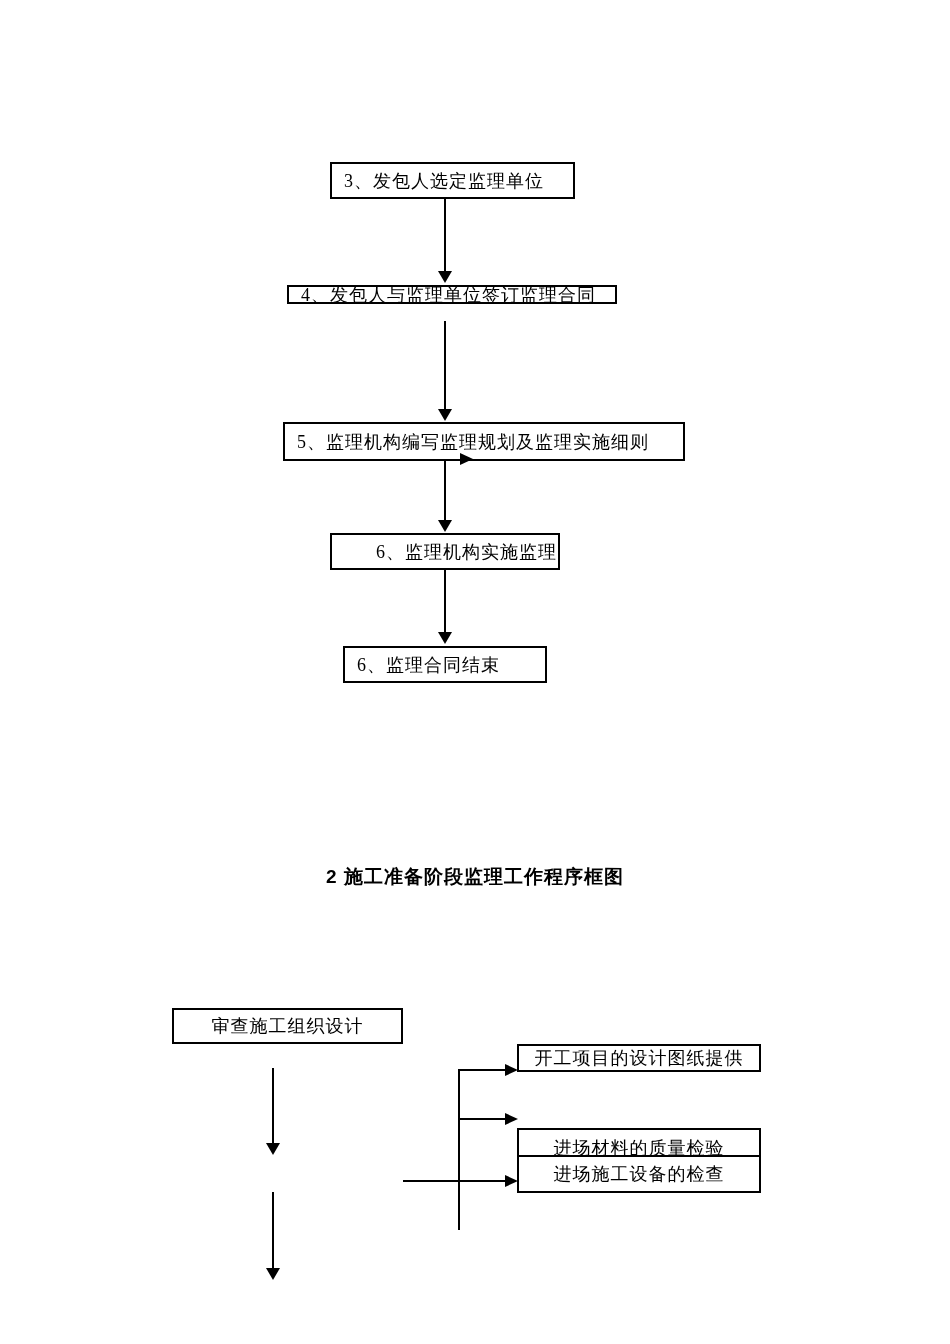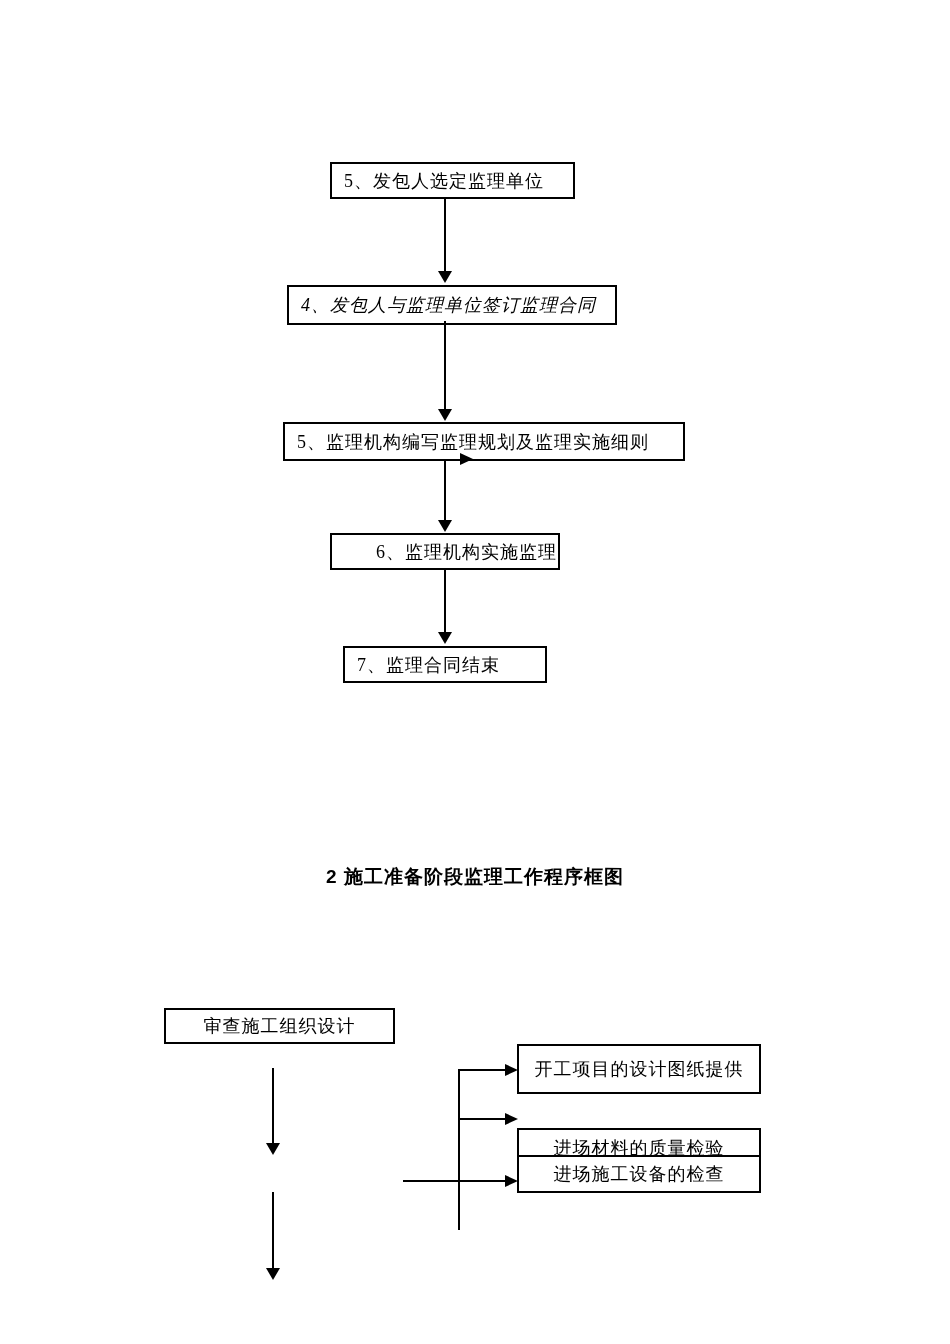--- a/index.html
+++ b/index.html
@@ -50,65 +50,65 @@
     font-size: 19px;
     letter-spacing: 1px;
     color: #000000;
   }
 </style>
 </head>
 <body>
 
 <div class="page">
 
-  <div class="box box-left" style="left:330px; top:162px; width:245px; height:37px;">5、发包人选定监理单位</div>
+  <div class="box box-left" style="left:330px; top:162px; width:245px; height:37px;">3、发包人选定监理单位</div>
 
   <div class="vline" style="left:444px; top:199px; height:73px;"></div>
   <div class="arr-down" style="left:438px; top:271px;"></div>
 
-  <div class="box box-left" style="left:287px; top:285px; width:330px; height:40px;font-style:italic;">4、发包人与监理单位签订监理合同</div>
+  <div class="box box-left" style="left:287px; top:285px; width:330px; height:19px;">4、发包人与监理单位签订监理合同</div>
 
   <div class="vline" style="left:444px; top:321px; height:89px;"></div>
   <div class="arr-down" style="left:438px; top:409px;"></div>
 
   <div class="box box-left" style="left:243px; top:422px; width:402px; height:39px;margin-left:40px;">5、监理机构编写监理规划及监理实施细则</div>
 
   <div class="arr-right" style="left:460px; top:453px;"></div>
 
   <div class="vline" style="left:444px; top:461px; height:60px;"></div>
   <div class="arr-down" style="left:438px; top:520px;"></div>
 
   <div class="box box-left" style="left:330px; top:533px; width:230px; height:37px;padding-left:44px;">6、监理机构实施监理</div>
 
   <div class="vline" style="left:444px; top:570px; height:63px;"></div>
   <div class="arr-down" style="left:438px; top:632px;"></div>
 
-  <div class="box box-left" style="left:343px; top:646px; width:204px; height:37px;">7、监理合同结束</div>
+  <div class="box box-left" style="left:343px; top:646px; width:204px; height:37px;">6、监理合同结束</div>
 
   <div class="heading">2 施工准备阶段监理工作程序框图</div>
 
-  <div class="box box-center" style="left:164px; top:1008px; width:231px; height:36px;">审查施工组织设计</div>
+  <div class="box box-center" style="left:172px; top:1008px; width:231px; height:36px;">审查施工组织设计</div>
 
   <div class="vline" style="left:272px; top:1068px; height:76px;"></div>
   <div class="arr-down" style="left:266px; top:1143px;"></div>
 
 
   <div class="vline" style="left:272px; top:1192px; height:76px;"></div>
   <div class="arr-down" style="left:266px; top:1268px;"></div>
 
   <div class="vline" style="left:458px; top:1069px; height:161px;"></div>
 
   <div class="hline" style="left:459px; top:1069px; width:46px;"></div>
   <div class="arr-right" style="left:505px; top:1064px;"></div>
 
   <div class="hline" style="left:459px; top:1118px; width:46px;"></div>
   <div class="arr-right" style="left:505px; top:1113px;"></div>
 
   <div class="hline" style="left:403px; top:1180px; width:102px;"></div>
   <div class="arr-right" style="left:505px; top:1175px;"></div>
 
-  <div class="box box-center" style="left:517px; top:1044px; width:244px; height:50px;">开工项目的设计图纸提供</div>
+  <div class="box box-center" style="left:517px; top:1044px; width:244px; height:28px;">开工项目的设计图纸提供</div>
 
   <div class="box box-center" style="left:517px; top:1128px; width:244px; height:39px;">进场材料的质量检验</div>
 
   <div class="box box-center" style="left:517px; top:1155px; width:244px; height:38px;">进场施工设备的检查</div>
 
 </div>
 
 </body></html>

